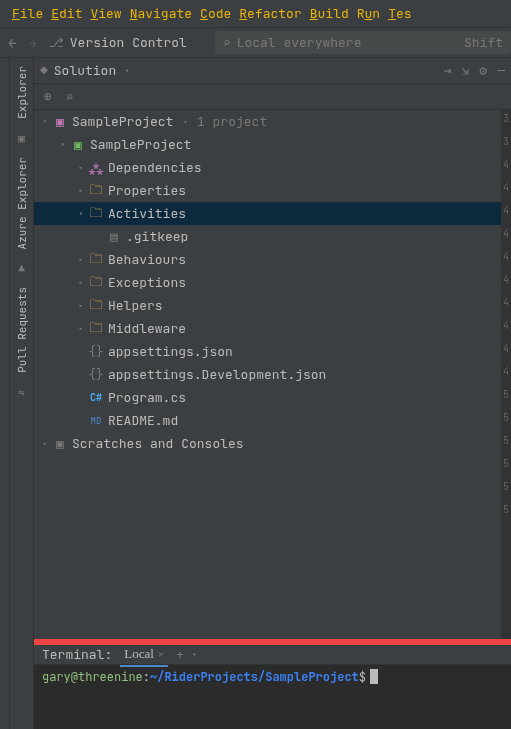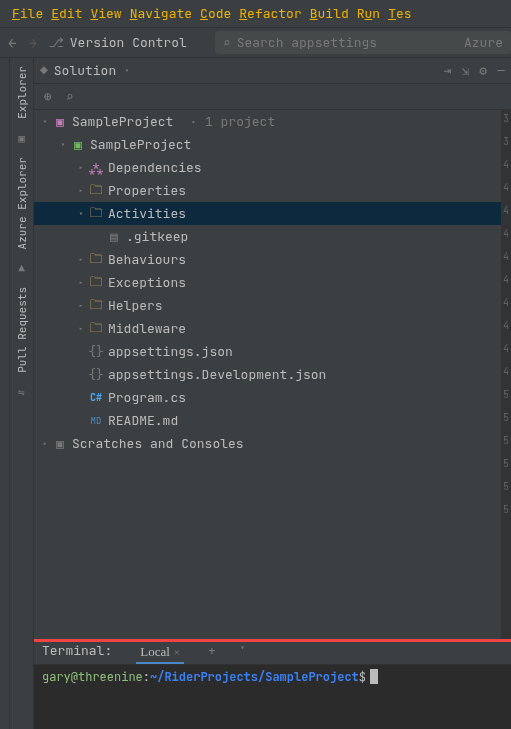--- a/index.html
+++ b/index.html
@@ -131,21 +131,21 @@
 .tree-row.selected { background: #0d293e; }
 .chev { width: 14px; text-align: center; color: #787878; font-size: 9px; }
 .chev.down::before { content: "▾"; }
 .chev.right::before { content: "▸"; }
 .tree-icon { width: 16px; text-align: center; margin-right: 4px; }
 .fldr { color: #d6b35c; }
 .file-ico { color: #787878; }
 .cs-ico { color: #4dabf5; font-size: 10px; font-weight: bold; }
 .js-ico { color: #787878; }
 .tree-label { color: #bbbbbb; }
-.tree-meta { color: #787878; margin-left: 16px; text-align: center; }
+.tree-meta { color: #787878; margin-left: 8px; text-align: center; }
 .right-gutter {
   position: absolute;
   right: 0;
   top: 110px;
   bottom: 90px;
   width: 10px;
   background: #313335;
   color: #606366;
   font-size: 10px;
   display: flex;
@@ -159,23 +159,24 @@
   left: 34px;
   right: 0;
   bottom: 0;
   height: 90px;
   background: #2b2b2b;
 }
 .term-hdr {
   height: 26px;
   background: #3c3f41;
   display: flex;
+  align-items: center;
   padding: 0 8px;
-  gap: 24px;
-  border-top: 3px solid #ef4444;
+  gap: 8px;
+  border-top: 6px solid #ef4444;
   border-bottom: 1px solid #323232;
 }
 .term-tab {
   color: #bbbbbb;
   border-bottom: 2px solid #4a88c7;
   padding: 3px 4px;
   display: flex;
   align-items: center;
   gap: 4px;
   font-family: Liberation Serif, serif;
@@ -209,22 +210,22 @@
 
 <div class="navbar">
   <span class="nav-arrow">←</span>
   <span class="nav-arrow" style="color:#555">→</span>
   <span class="vc-label">
     <span class="vc-icon">⎇</span>
     <span>Version Control</span>
   </span>
   <div class="searchbox">
     <span>⌕</span>
-    <span>Search appsettings</span>
-    <span class="hint">Azure</span>
+    <span>Local everywhere</span>
+    <span class="hint">Shift</span>
   </div>
 </div>
 
 <div class="left-rail"></div>
 
 <div class="sidebar-tabs">
   <div class="tab-vert">Explorer</div>
   <div class="tab-icon-side">▣</div>
   <div class="tab-vert">Azure Explorer</div>
   <div class="tab-icon-side">▲</div>

